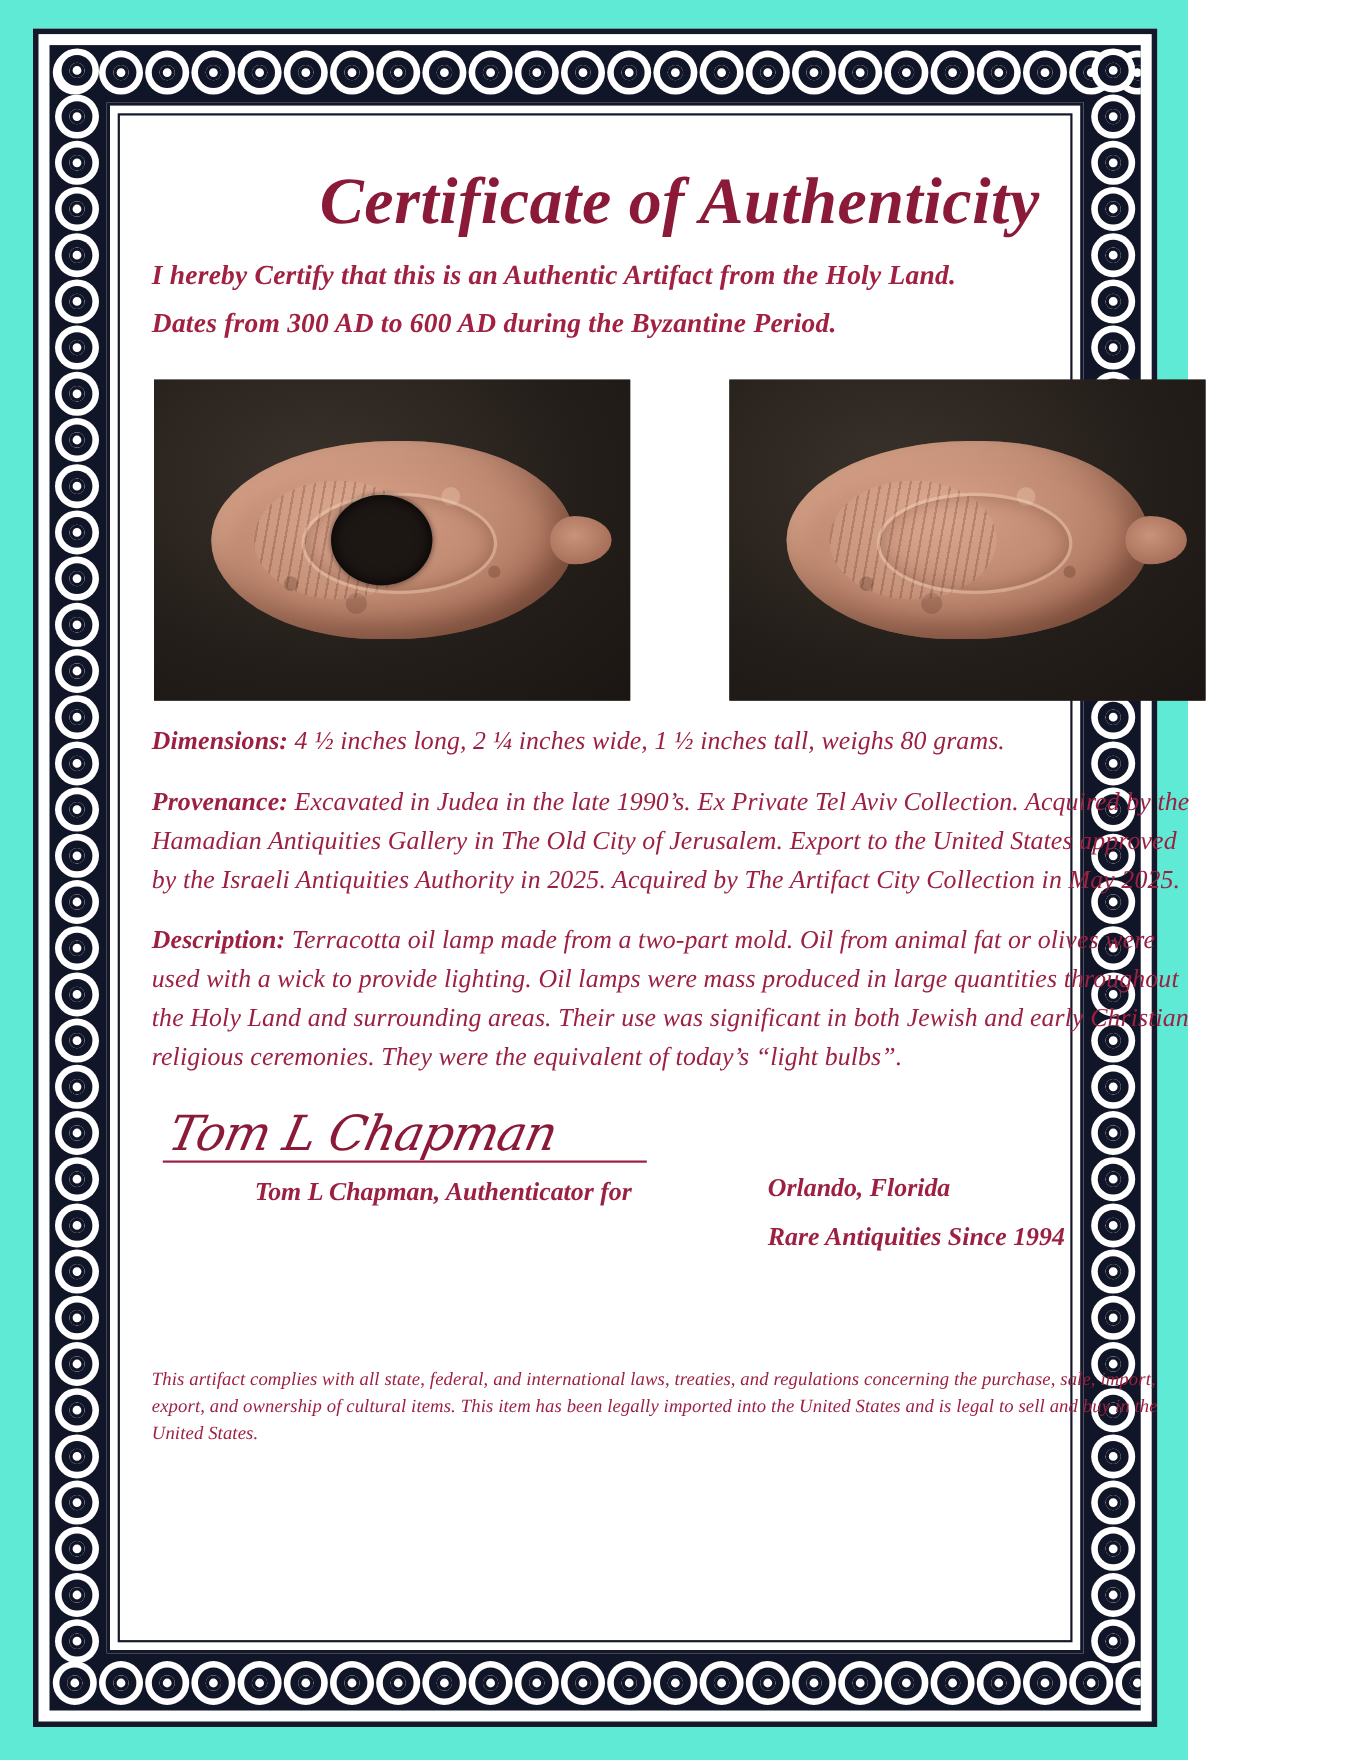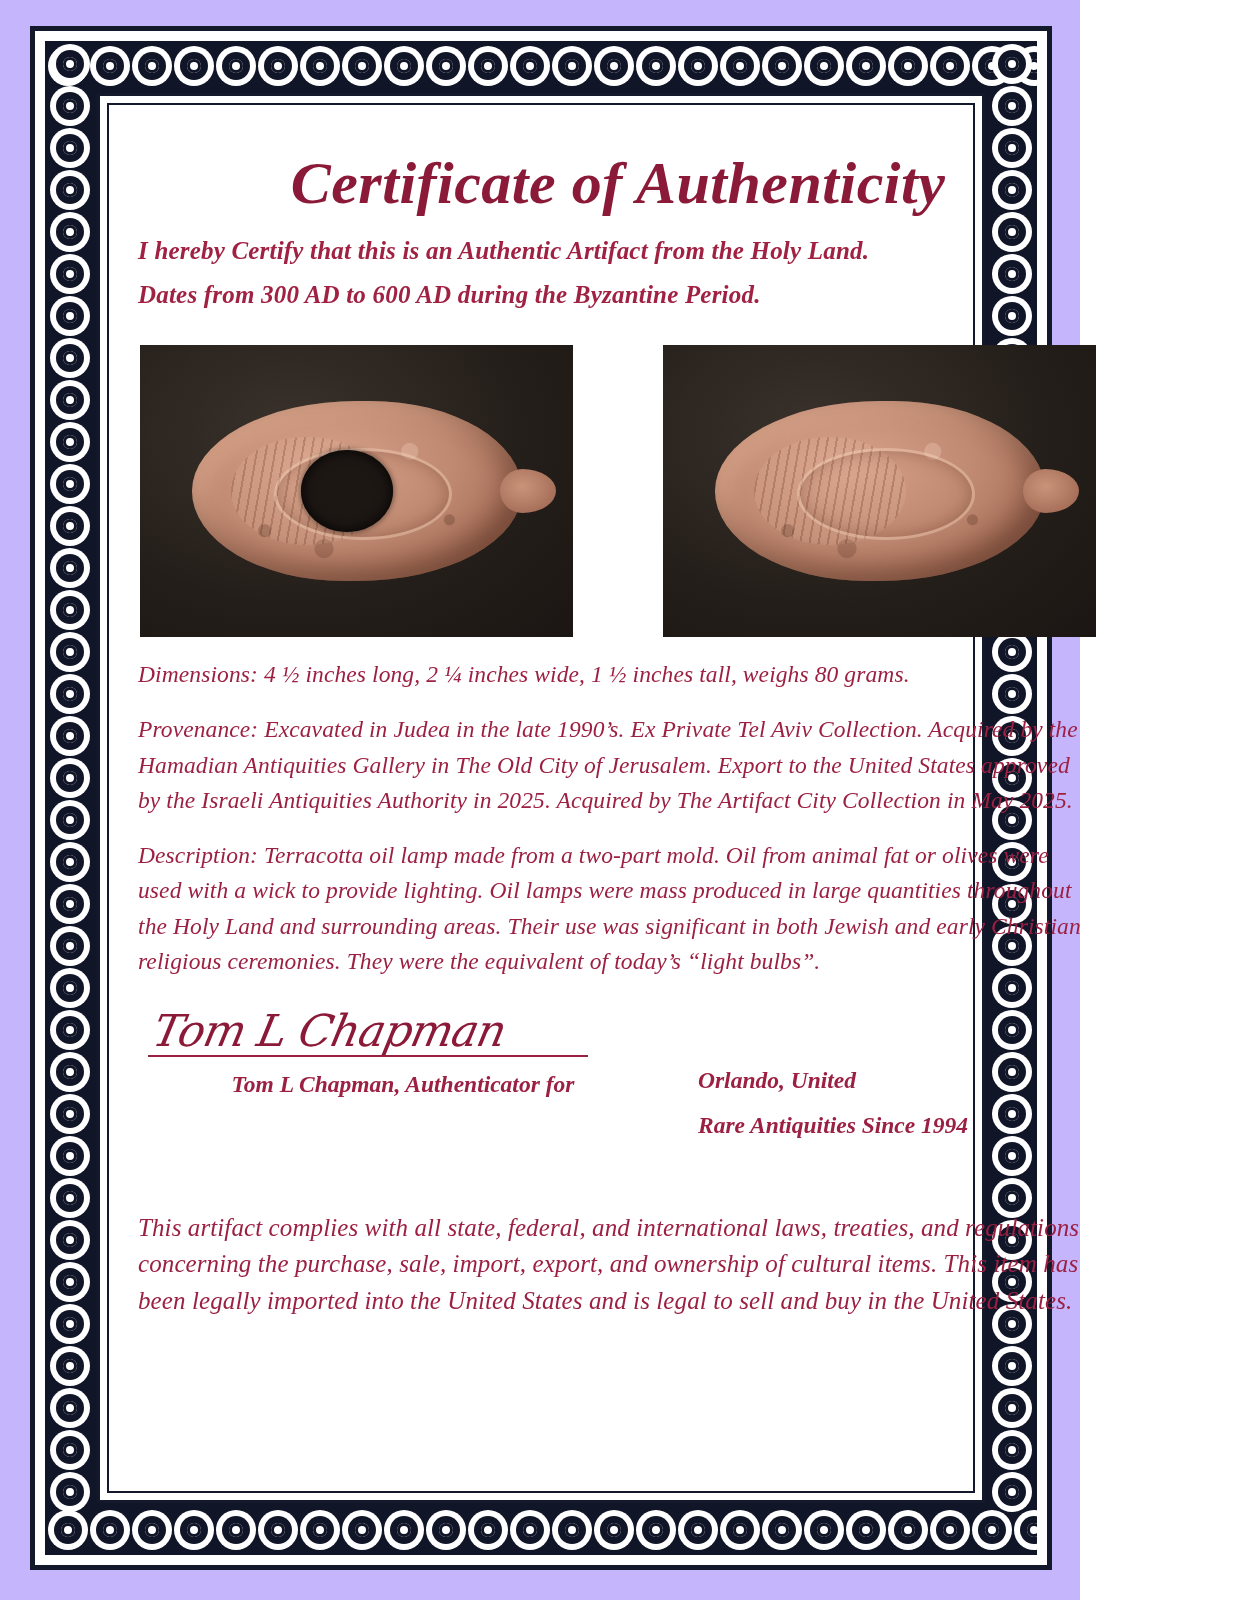--- a/index.html
+++ b/index.html
@@ -11,21 +11,21 @@
     width: 1236px;
     height: 1600px;
     font-family: "Liberation Serif", serif;
     overflow: hidden;
   }
 
   .page {
     position: relative;
     width: 1080px;
     height: 1600px;
-    background: #c4b5fd;
+    background: #5eead4;
   }
 
   
   .frame-outer {
     position: absolute;
     left: 30px;
     top: 26px;
     right: 28px;
     bottom: 30px;
     border: 5px solid #14182b;
@@ -231,21 +231,21 @@
   
   .block {
     font-size: 23.5px;
     font-style: italic;
     line-height: 1.5;
     color: #9c2042;
     margin: 0 0 20px 0;
     letter-spacing: 0.1px;
   }
   .block b {
-    font-weight: normal;
+    font-weight: bold;
     text-align: center;
   }
 
   
   .sig-area {
     display: flex;
     margin-top: 30px;
     gap: 40px;
   }
   .sig-left {
@@ -285,25 +285,25 @@
     font-size: 23.5px;
     font-style: italic;
     font-weight: bold;
     color: #9c2042;
     margin: 0 0 14px 0;
     line-height: 1.3;
   }
   .sig-date { margin-bottom: 20px; }
 
   .legal {
-    font-size: 25px;
+    font-size: 17px;
     font-style: italic;
     line-height: 1.45;
     color: #9c2042;
-    margin-top: 56px;
+    margin-top: 88px;
     letter-spacing: 0.1px;
   }
 </style>
 </head>
 <body>
 
 <div class="page">
 
   <div class="frame-outer">
     <div class="frame-band">
@@ -486,21 +486,21 @@
       <b>Description:</b><span> Terracotta oil lamp made from a two-part mold. Oil from animal fat or olives were used with a wick to provide lighting. Oil lamps were mass produced in large quantities throughout the Holy Land and surrounding areas. Their use was significant in both Jewish and early Christian religious ceremonies. They were the equivalent of today’s “light bulbs”.</span>
     </div>
 
     <div class="sig-area">
       <div class="sig-left">
         <div class="sig-script">Tom L Chapman</div>
         <div class="sig-rule"></div>
         <div class="sig-name">Tom L Chapman, Authenticator for</div>
       </div>
       <div class="sig-right">
-        <div class="sig-place">Orlando, United</div>
+        <div class="sig-place">Orlando, Florida</div>
         <div class="sig-tag">Rare Antiquities Since 1994</div>
       </div>
     </div>
 
     <div class="legal">This artifact complies with all state, federal, and international laws, treaties, and regulations concerning the purchase, sale, import, export, and ownership of cultural items. This item has been legally imported into the United States and is legal to sell and buy in the  United States.</div>
 
   </div>
 </div>
 
 </body></html>

